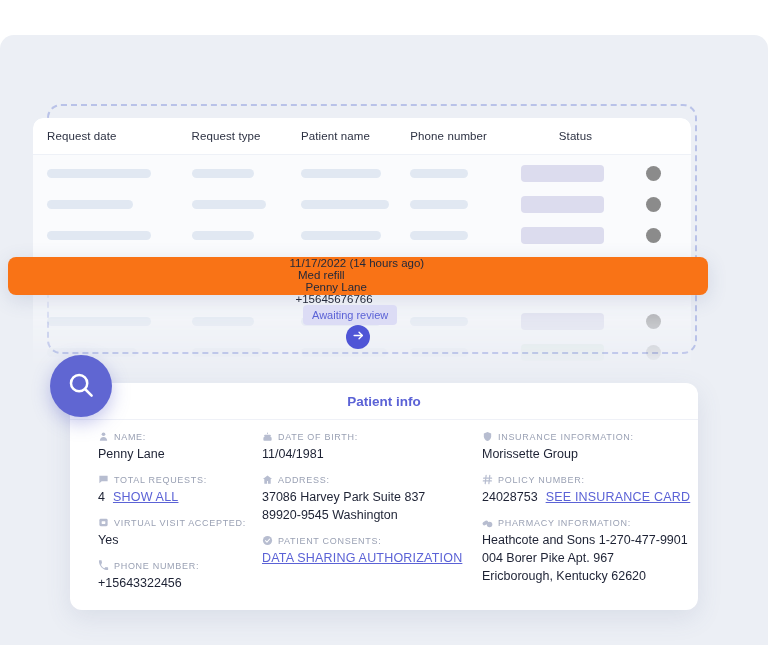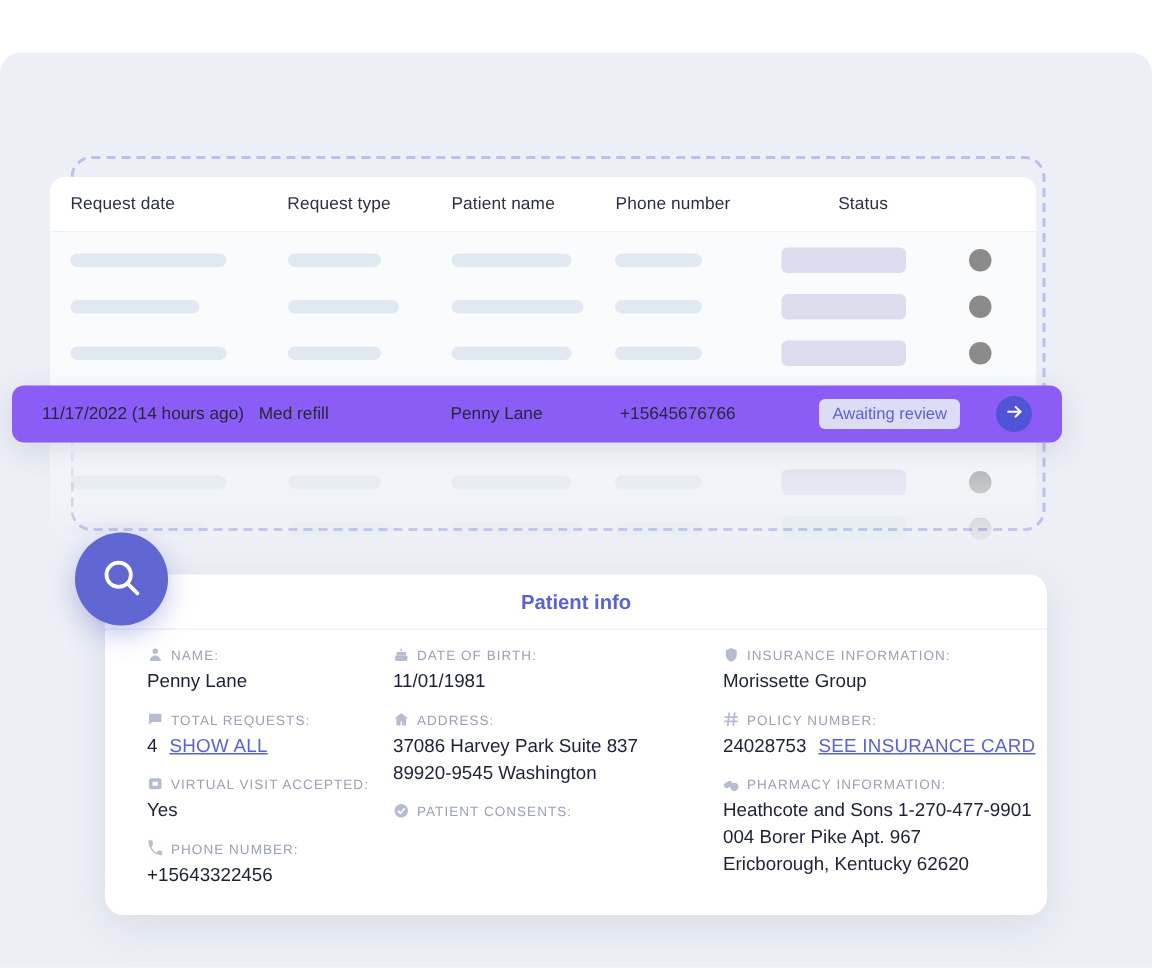--- a/index.html
+++ b/index.html
@@ -110,27 +110,28 @@
     background: #8b8b8b;
   }
 
   
   .focus-row {
     position: absolute;
     left: 8px;
     top: 222px;
     width: 700px;
     height: 38px;
-    background: #8b5cf6;
+    background: #f97316;
     border-radius: 8px;
     box-shadow: 0 5px 20px rgba(70, 85, 135, 0.16);
     display: flex;
     align-items: center;
     padding: 0 10px 0 20px;
     z-index: 6;
+    flex-direction: column;
   }
 
   .focus-row .fc {
     font-size: 11.5px;
     color: #24293a;
     white-space: nowrap;
   }
   .fc1 { width: 147px; }
   .fc2 { width: 130px; }
   .fc3 { width: 115px; }
@@ -490,21 +491,21 @@
           <div class="flabel">
             <span>
               <svg width="11" height="11" viewBox="0 0 24 24" fill="#b7bdd0">
                   <rect x="3" y="13" width="18" height="8" rx="2"></rect>
                   <rect x="5" y="8" width="14" height="5" rx="1.5"></rect>
                   <rect x="11" y="3" width="2" height="4" rx="1"></rect>
                 </svg>
             </span>
             <span>DATE OF BIRTH:</span>
           </div>
-          <div class="fvalue">11/01/1981</div>
+          <div class="fvalue">11/04/1981</div>
         </div>
 
         <div class="field">
           <div class="flabel">
             <span>
               <svg width="11" height="11" viewBox="0 0 24 24" fill="#b7bdd0">
                   <path d="M12 3 2 11h3v10h6v-6h2v6h6V11h3z"></path>
                 </svg>
             </span>
             <span>ADDRESS:</span>
@@ -517,20 +518,23 @@
 
         <div class="field">
           <div class="flabel">
             <span>
               <svg width="11" height="11" viewBox="0 0 24 24" fill="#b7bdd0">
                   <circle cx="12" cy="12" r="10"></circle>
                   <polyline points="7.5 12.5 10.8 15.8 16.5 9" fill="none" stroke="#ffffff" stroke-width="2.2" stroke-linecap="round" stroke-linejoin="round"></polyline>
                 </svg>
             </span>
             <span>PATIENT CONSENTS:</span>
+          </div>
+          <div class="fvalue">
+            <span class="link">DATA SHARING AUTHORIZATION</span>
           </div>
         </div>
 
       </div>
 
       <div class="pi-col pi-col-3">
 
         <div class="field">
           <div class="flabel">
             <span>

